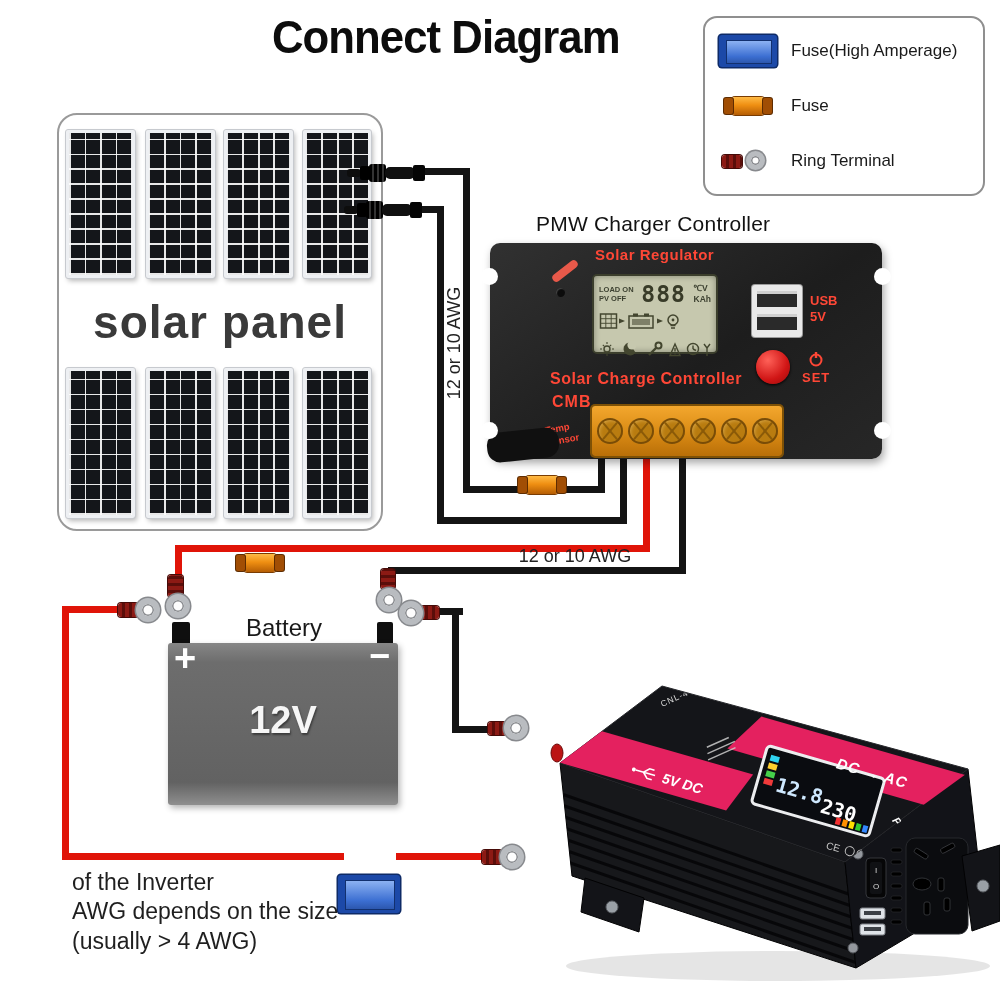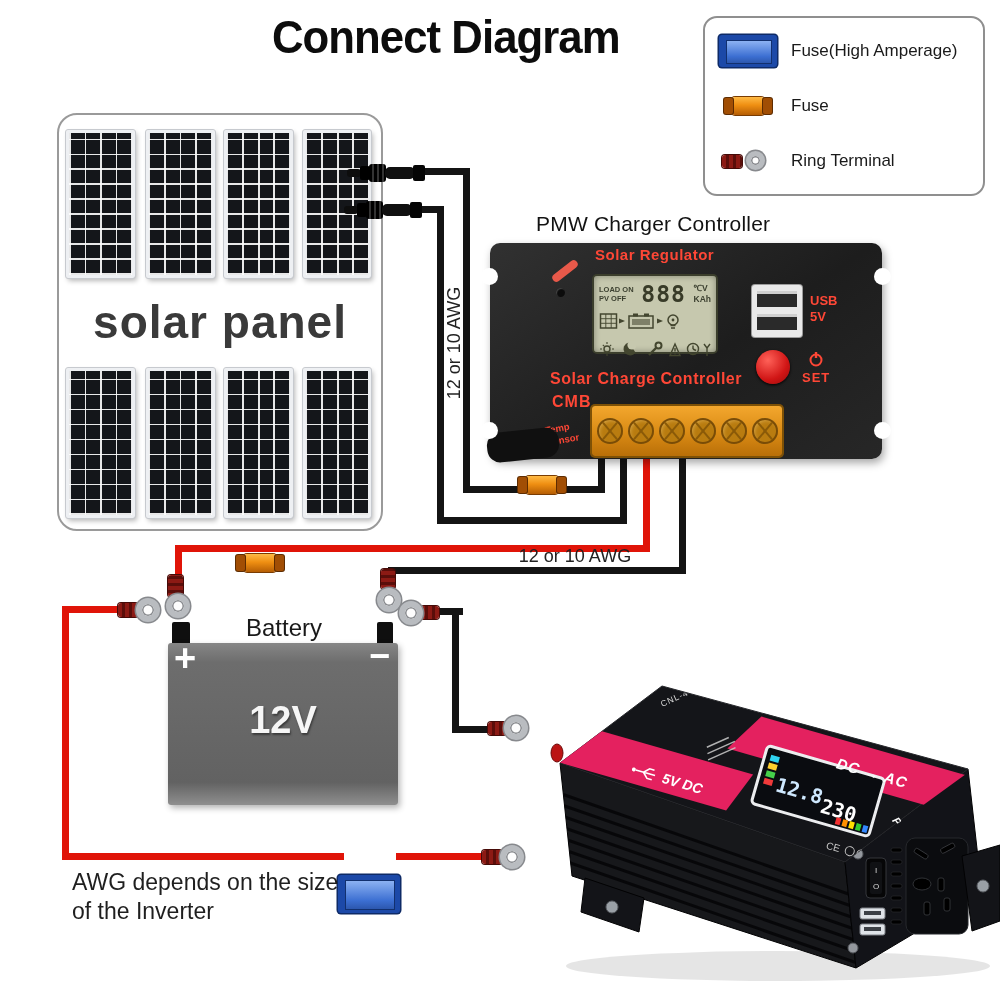--- a/index.html
+++ b/index.html
@@ -429,17 +429,18 @@
             <line x1="58" y1="52" x2="88" y2="52"></line>
         </g>
         <text x="202" y="111" font-size="10" fill="#c8c8c8">CE</text>
         <circle cx="226" cy="107" r="4.5" fill="none" stroke="#c8c8c8"></circle>
         <circle cx="238" cy="107" r="4.5" fill="none" stroke="#c8c8c8"></circle>
       </g>
     </g>
   </svg>
 
   <div class="abs note">
+    <div>of the Inverter</div>
     <div>AWG depends on the size</div>
-    <div>of the Inverter</div>
+    <div>(usually &gt; 4 AWG)</div>
   </div>
 
 </div>
 
 </body></html>

